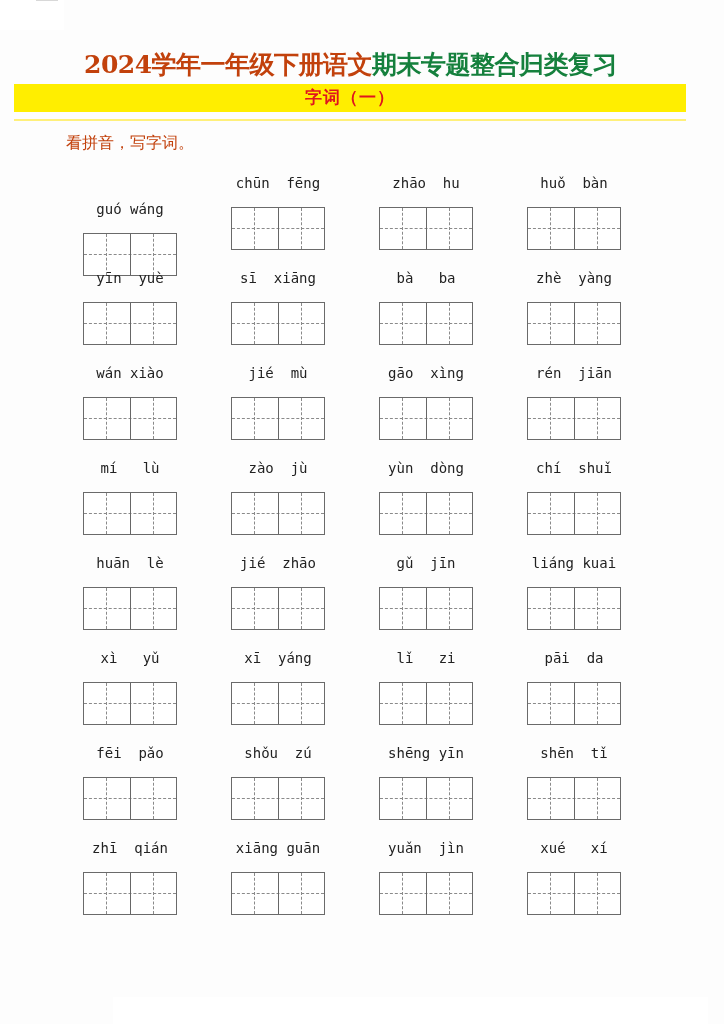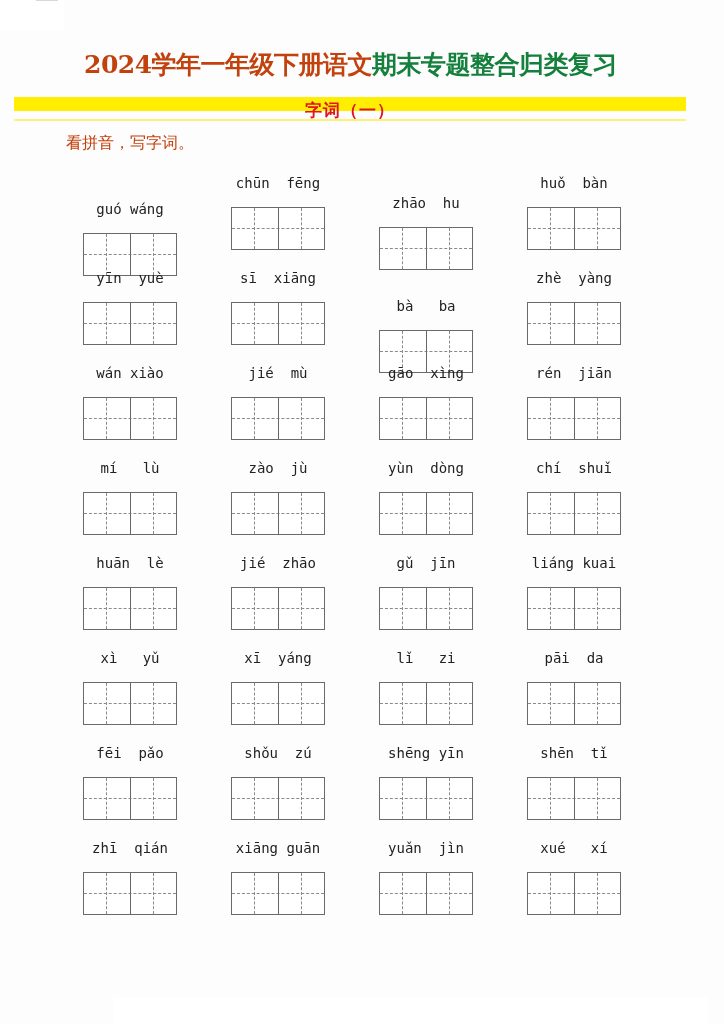--- a/index.html
+++ b/index.html
@@ -13,21 +13,21 @@
     .corner-dash { position: absolute; left: 36px; top: 0; width: 22px; height: 1px; background: #d8d8d8; }
     .title {
       position: absolute; left: 66px; top: 48px; width: 620px;
       font-family: "DejaVu Serif", "Liberation Serif", serif;
       font-weight: bold; font-size: 25px; letter-spacing: -0.5px; white-space: nowrap;
       line-height: 34px;
     }
     .title .black { color: #c2410c; margin-left: 18px; }
     .title .red { color: #15803d; }
     .band {
-      position: absolute; left: 14px; top: 97px; width: 672px; height: 14px;
+      position: absolute; left: 14px; top: 84px; width: 672px; height: 28px;
       background: #ffee00; text-align: center;
     }
     .band-label {
       display: inline-block; line-height: 26px; font-size: 17px; font-weight: bold;
       color: #e0141e; letter-spacing: 1px;
     }
     .band-line {
       position: absolute; left: 14px; top: 119px; width: 672px; height: 2px; background: #fff07a;
     }
     .instruction {
@@ -80,21 +80,21 @@
     </div>
     <div class="cell" style="left: 231px; top: 174px;">
       <div class="pinyin">chūn  fēng</div>
       <div class="box">
         <div class="hdash"></div>
         <div class="vdash1"></div>
         <div class="mid"></div>
         <div class="vdash2"></div>
       </div>
     </div>
-    <div class="cell" style="left: 379px; top: 174px; margin-top: 20px;">
+    <div class="cell" style="left: 379px; top: 174px;">
       <div class="pinyin">zhāo  hu</div>
       <div class="box">
         <div class="hdash"></div>
         <div class="vdash1"></div>
         <div class="mid"></div>
         <div class="vdash2"></div>
       </div>
     </div>
     <div class="cell" style="left: 527px; top: 174px;">
       <div class="pinyin">huǒ  bàn</div>
@@ -116,21 +116,21 @@
     </div>
     <div class="cell" style="left: 231px; top: 269px;">
       <div class="pinyin">sī  xiāng</div>
       <div class="box">
         <div class="hdash"></div>
         <div class="vdash1"></div>
         <div class="mid"></div>
         <div class="vdash2"></div>
       </div>
     </div>
-    <div class="cell" style="left: 379px; top: 269px; margin-top: 28px;">
+    <div class="cell" style="left: 379px; top: 269px;">
       <div class="pinyin">bà   ba</div>
       <div class="box">
         <div class="hdash"></div>
         <div class="vdash1"></div>
         <div class="mid"></div>
         <div class="vdash2"></div>
       </div>
     </div>
     <div class="cell" style="left: 527px; top: 269px;">
       <div class="pinyin">zhè  yàng</div>

